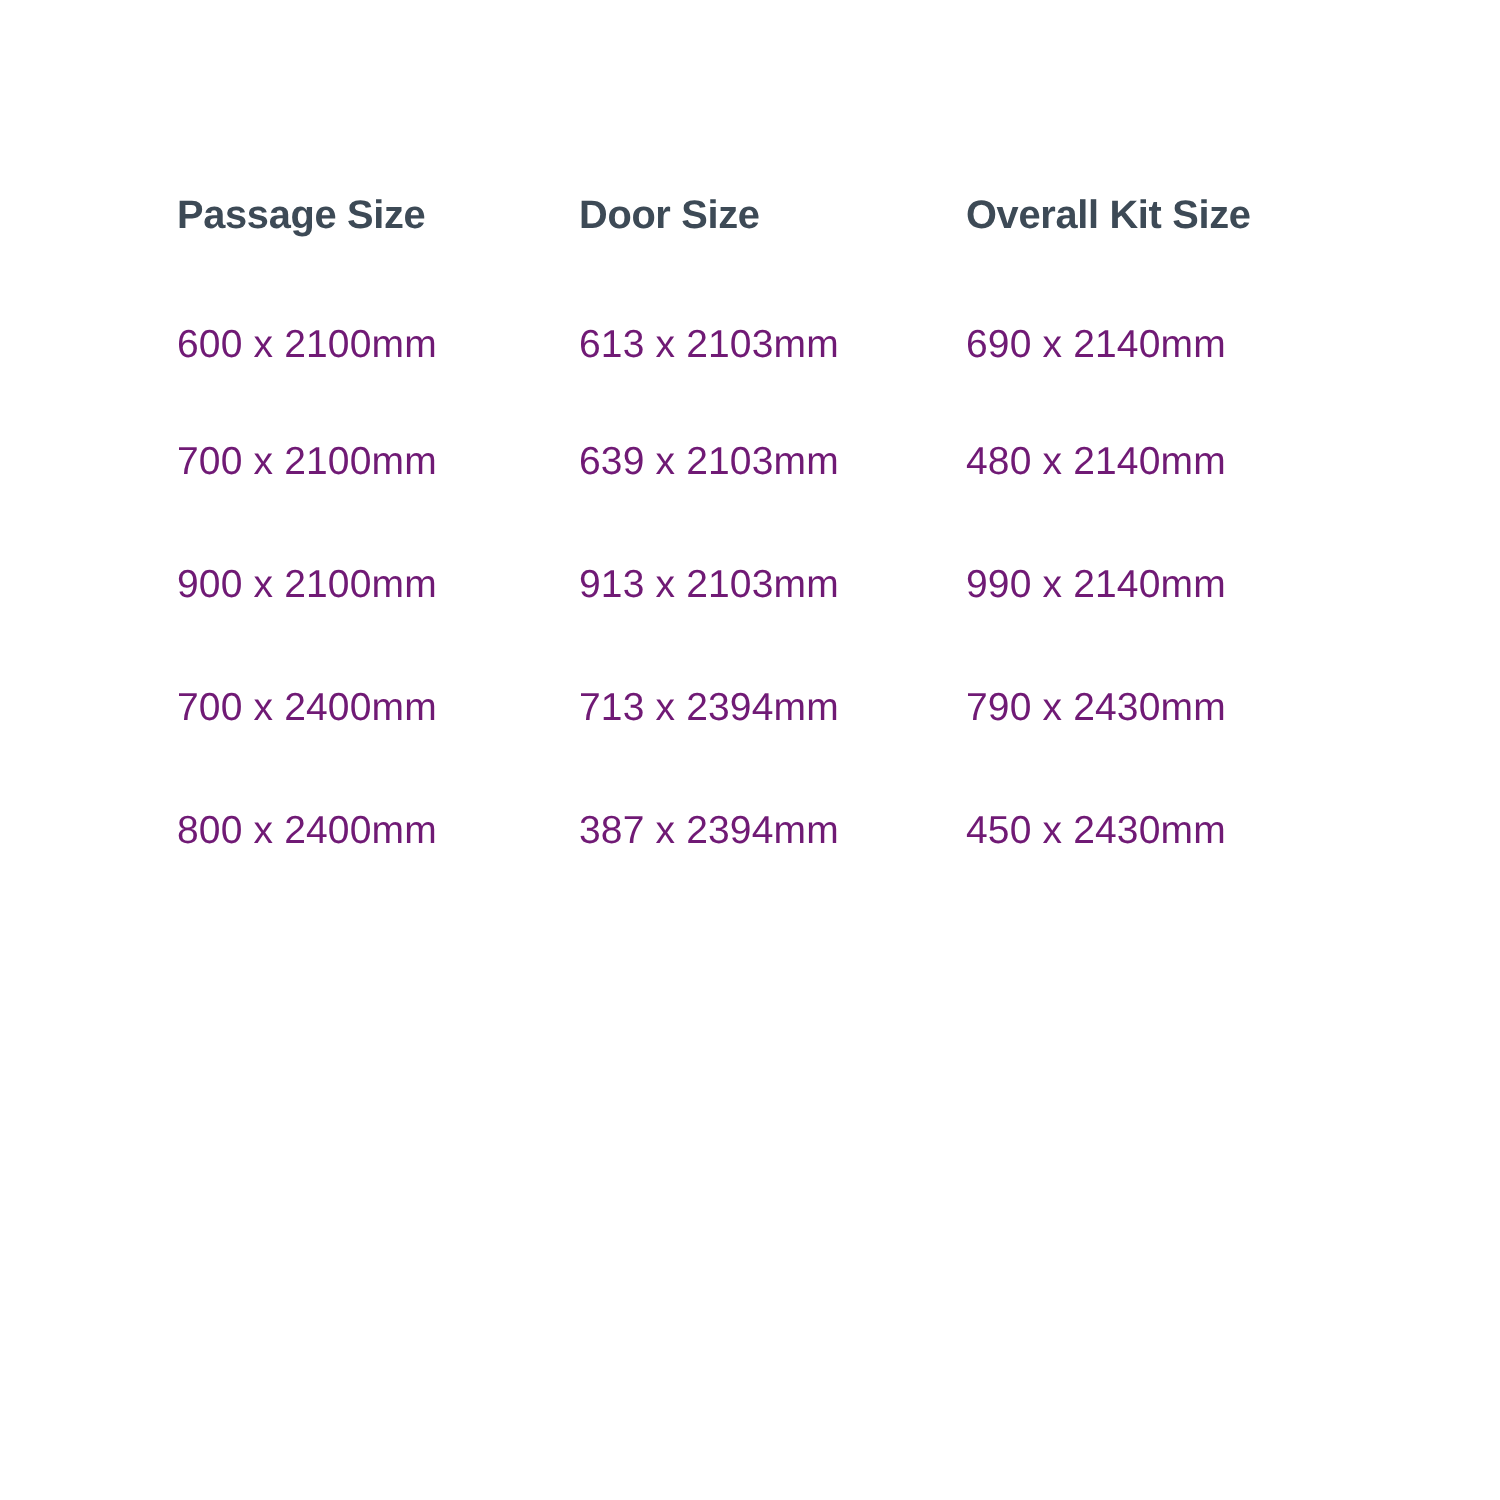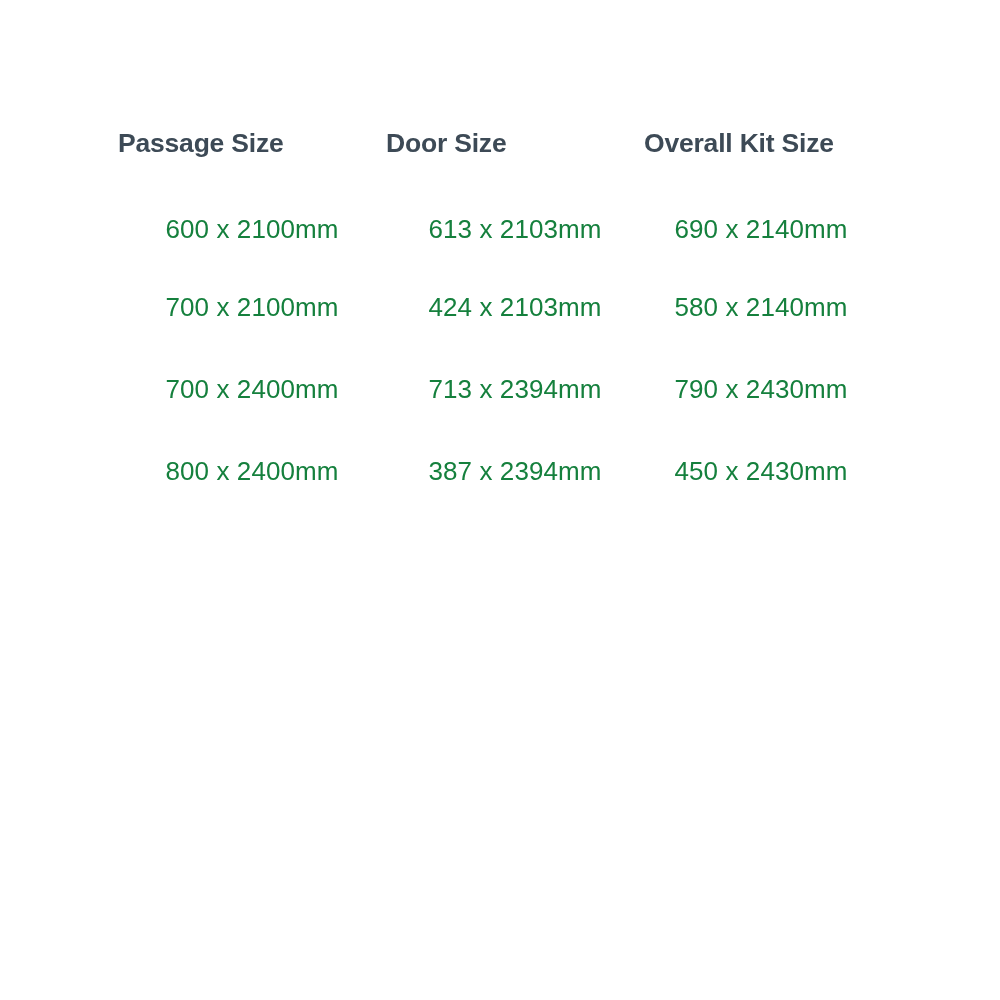--- a/index.html
+++ b/index.html
@@ -44,29 +44,29 @@
     margin: 0;
     font-size: 26.5px;
     font-weight: 700;
     letter-spacing: -0.2px;
     color: #3d4a56;
     white-space: nowrap;
     line-height: 1.15;
   }
 
   .size-table tbody td {
-    text-align: center;
+    text-align: left;
     vertical-align: middle;
     padding: 0;
     margin: 0;
     height: 82px;
     font-size: 26px;
     font-weight: 400;
     letter-spacing: 0.1px;
-    color: #15803d;
+    color: #701a75;
     white-space: nowrap;
     line-height: 1.1;
   }
 
   .size-table tbody tr:first-child td {
     height: 74px;
   }
 </style>
 </head>
 <body>
@@ -89,22 +89,27 @@
     </thead>
 
     <tbody>
       <tr>
         <td>600 x 2100mm</td>
         <td>613 x 2103mm</td>
         <td>690 x 2140mm</td>
       </tr>
       <tr>
         <td>700 x 2100mm</td>
-        <td>424 x 2103mm</td>
-        <td>580 x 2140mm</td>
+        <td>639 x 2103mm</td>
+        <td>480 x 2140mm</td>
+      </tr>
+      <tr>
+        <td>900 x 2100mm</td>
+        <td>913 x 2103mm</td>
+        <td>990 x 2140mm</td>
       </tr>
       <tr>
         <td>700 x 2400mm</td>
         <td>713 x 2394mm</td>
         <td>790 x 2430mm</td>
       </tr>
       <tr>
         <td>800 x 2400mm</td>
         <td>387 x 2394mm</td>
         <td>450 x 2430mm</td>

